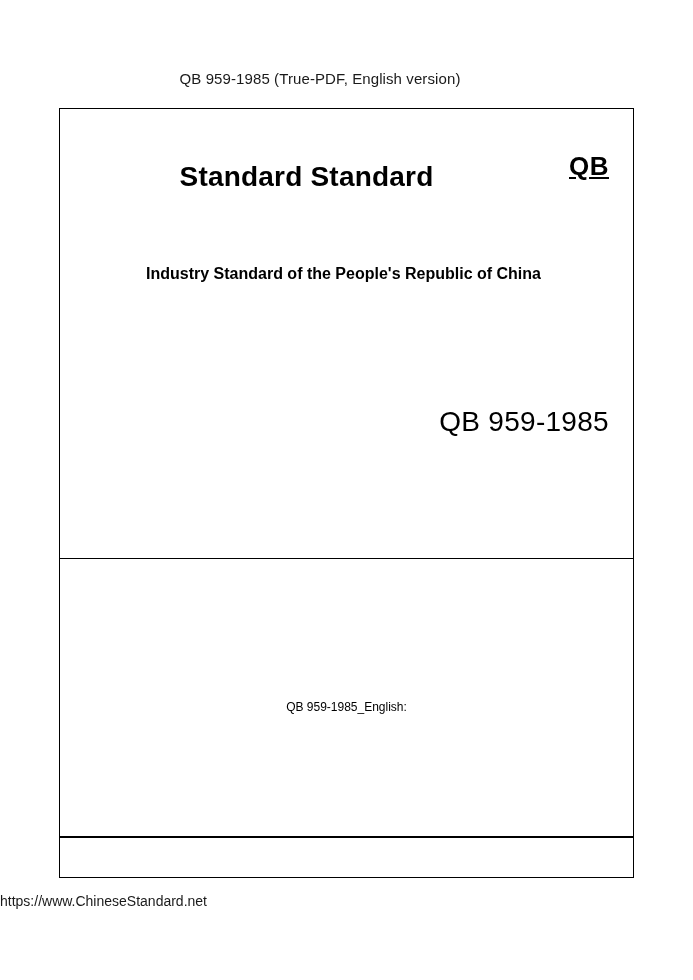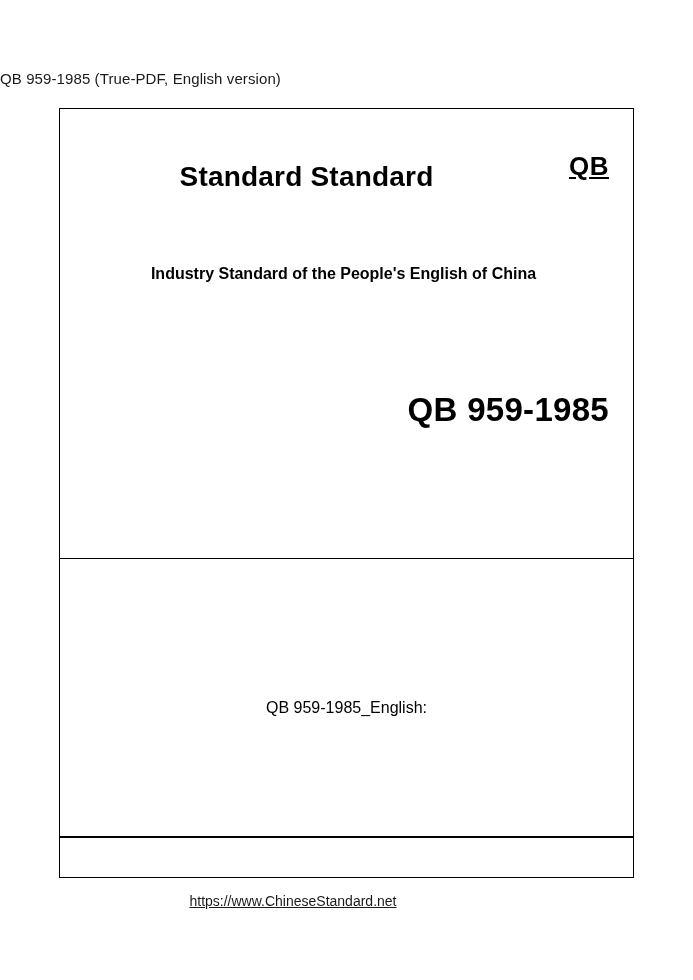--- a/index.html
+++ b/index.html
@@ -18,20 +18,21 @@
   .page {
     width: 693px;
     height: 980px;
     position: relative;
   }
   .header-caption {
     position: absolute;
     top: 70px;
     left: 0;
     width: 640px;
+    text-align: center;
     font-size: 15px;
     color: #1a1a1a;
     letter-spacing: 0.1px;
   }
   .doc-frame {
     position: absolute;
     left: 59px;
     top: 108px;
     width: 575px;
     border: 1px solid #000000;
@@ -76,70 +77,69 @@
     box-sizing: border-box;
   }
   .classification-line {
     position: absolute;
     top: 221px;
     left: 8px;
     font-size: 12.5px;
   }
   .std-number {
     position: absolute;
-    top: 282px;
+    top: 297px;
     right: 24px;
-    font-size: 33px;
-    font-weight: bold;
+    font-size: 28px;
+    font-weight: normal;
     letter-spacing: 0.3px;
   }
   .lower-box {
     position: relative;
     height: 278px;
     box-sizing: border-box;
     border-bottom: 1px solid #000000;
   }
   .lower-text {
     position: absolute;
     top: 135px;
     left: 0;
     width: 100%;
     text-align: center;
-    font-size: 16px;
+    font-size: 12px;
     line-height: 27px;
   }
   .bottom-bar {
     height: 40px;
     box-sizing: border-box;
     border-top: 1px solid #000000;
   }
   .footer-link {
     position: absolute;
     top: 893px;
     left: 0;
     width: 586px;
-    text-align: center;
+    text-align: left;
     font-size: 14px;
     color: #1a1a1a;
-    text-decoration: underline;
   }
 </style>
 </head>
 <body>
 
 <div class="page">
 
   <div class="header-caption">QB 959-1985 (True-PDF, English version)</div>
 
   <div class="doc-frame">
 
     <div class="upper-box">
       <div class="qb-mark">QB</div>
       <div class="std-title">Standard Standard</div>
-      <div class="industry-line">Industry Standard of the People's English of China</div>
+      <div class="industry-line">Industry Standard of the People's Republic of China</div>
       <div class="std-number">QB 959-1985</div>
     </div>
 
     <div class="lower-box">
       <div class="lower-text">
         <div>QB 959-1985_English:</div>
       </div>
     </div>
 
     <div class="bottom-bar"></div>

